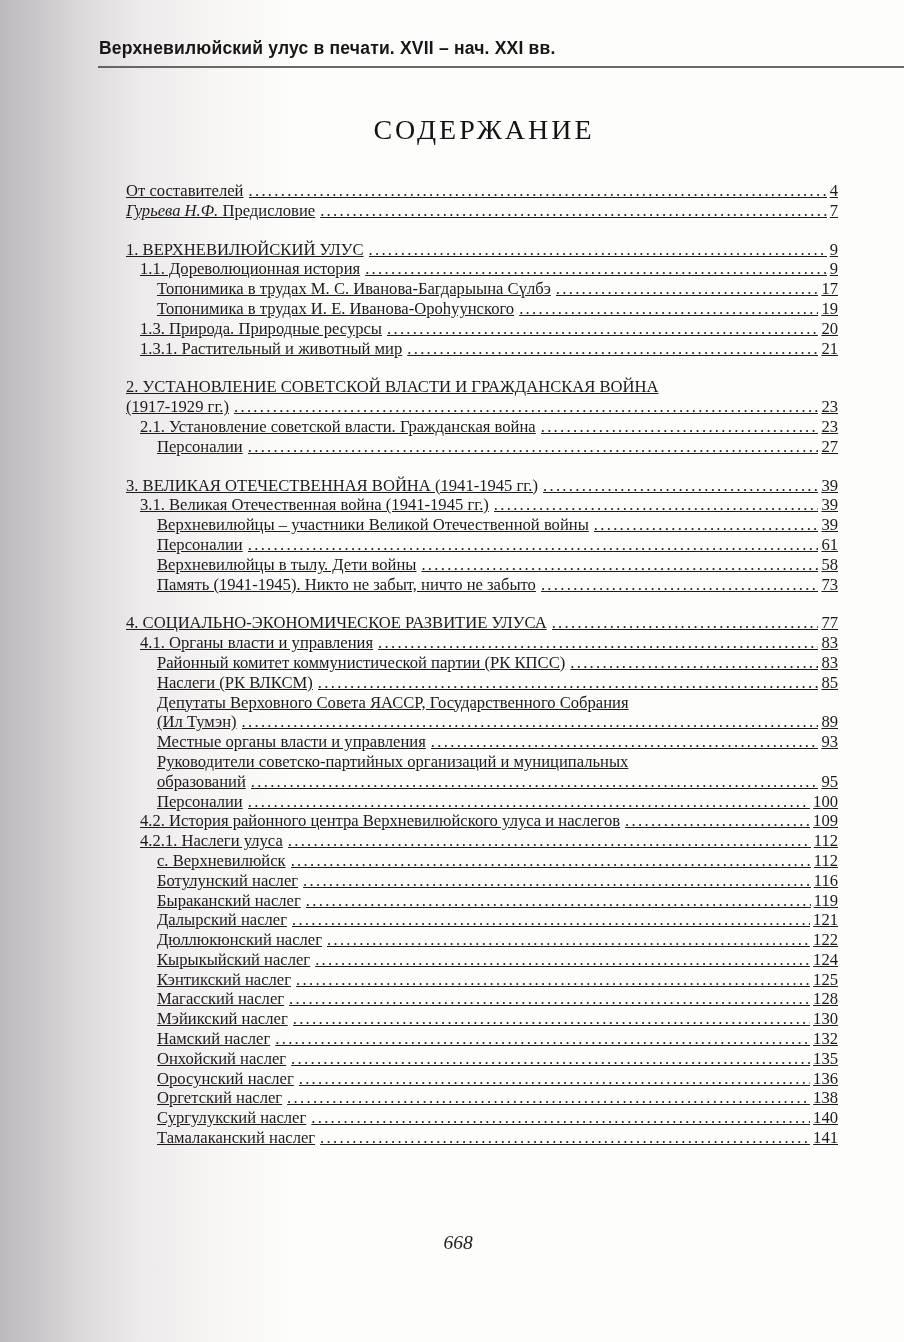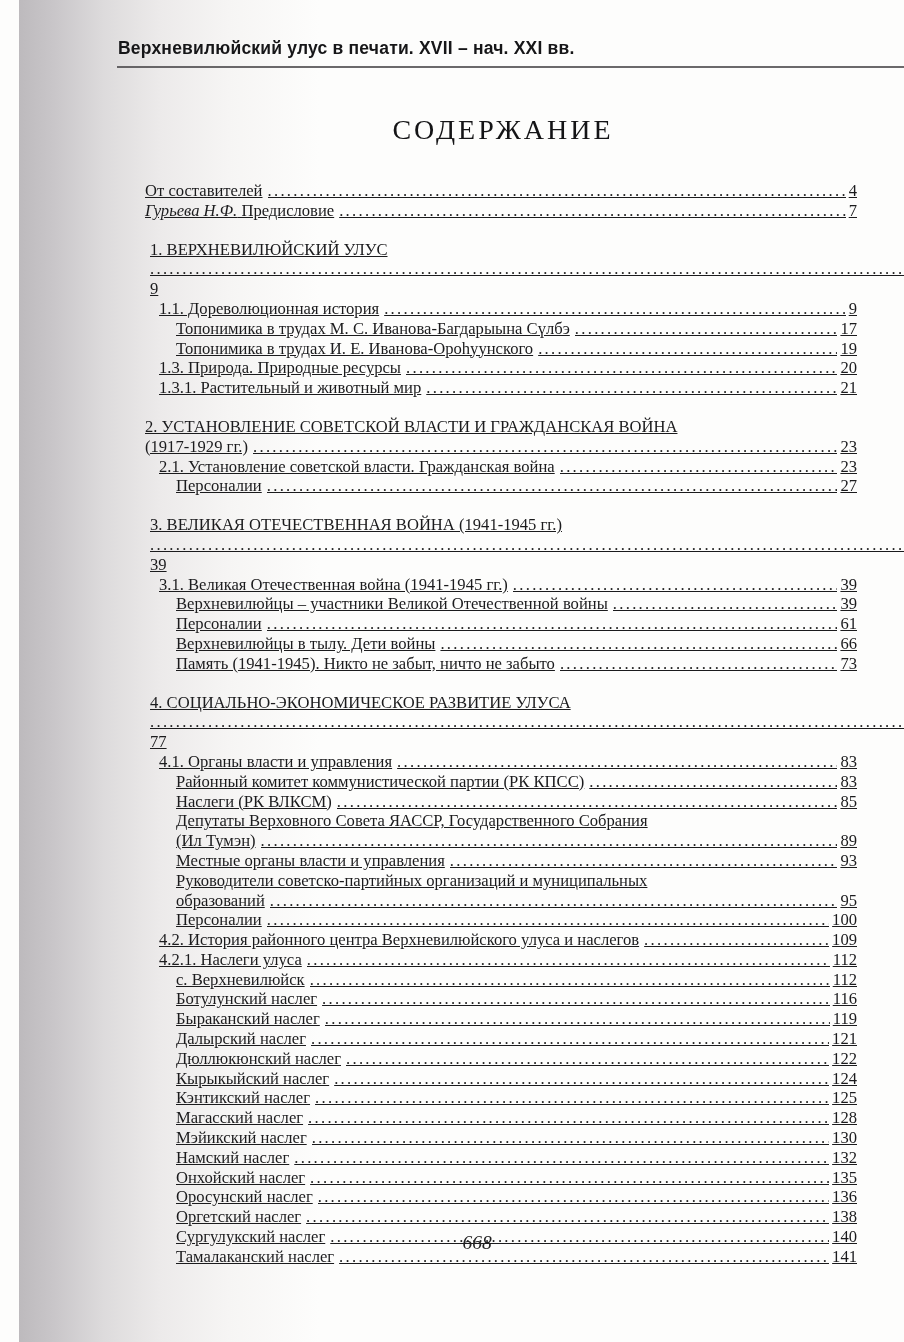--- a/index.html
+++ b/index.html
@@ -2,21 +2,21 @@
 <html><head>
 <meta charset="utf-8">
 <style>
   html, body { margin: 0; padding: 0; }
   body {
     width: 904px; height: 1342px; overflow: hidden; position: relative;
     background: #fdfdfc;
     font-family: "Liberation Serif", serif;
     color: #1b1b1d;
   }
-  .scan-page { position: absolute; inset: 0; margin-left: 19px; }
+  .scan-page { position: absolute; inset: 0; }
   .edge-shadow {
     position: absolute; left: 0; top: 0; bottom: 0; width: 300px;
     background: linear-gradient(to right,
       #bdbabd 0px, #c9c6c9 35px, #dddbdc 85px,
       #eceaea 140px, #f6f5f4 210px, rgba(253,253,252,0) 300px);
   }
   .page-header {
     position: absolute; left: 99px; top: 38px;
     font-family: "Liberation Sans", sans-serif;
     font-weight: bold; font-size: 17.5px; letter-spacing: 0.2px;
@@ -34,21 +34,21 @@
   .toc {
     position: absolute; left: 126px; top: 181px; width: 712px;
     font-size: 16.6px;
   }
   .toc-row {
     display: flex; align-items: baseline;
     line-height: 19.8px; white-space: nowrap; text-decoration: underline;
   }
   .toc-row.indent-1 { padding-left: 14px; }
   .toc-row.indent-2 { padding-left: 31px; }
-  .toc-row.gap { margin-top: 19px; flex-direction: column; }
+  .toc-row.gap { margin-top: 19px; }
   .toc-text { flex: 0 0 auto; }
   .toc-text i { font-style: italic; }
   .toc-dots {
     flex: 1 1 auto; overflow: hidden; white-space: nowrap;
     margin: 0 3px 0 5px; color: #222;
   }
   .toc-dots::after {
     content: "....................................................................................................................................................................";
     letter-spacing: 2.3px;
   }
@@ -145,21 +145,21 @@
         <span class="toc-page">39</span>
       </div>
       <div class="toc-row indent-2">
         <span class="toc-text">Персоналии</span>
         <span class="toc-dots"></span>
         <span class="toc-page">61</span>
       </div>
       <div class="toc-row indent-2">
         <span class="toc-text">Верхневилюйцы в тылу. Дети войны</span>
         <span class="toc-dots"></span>
-        <span class="toc-page">66</span>
+        <span class="toc-page">58</span>
       </div>
       <div class="toc-row indent-2">
         <span class="toc-text">Память (1941-1945). Никто не забыт, ничто не забыто</span>
         <span class="toc-dots"></span>
         <span class="toc-page">73</span>
       </div>
       <div class="toc-row indent-0 gap">
         <span class="toc-text">4. СОЦИАЛЬНО-ЭКОНОМИЧЕСКОЕ РАЗВИТИЕ УЛУСА</span>
         <span class="toc-dots"></span>
         <span class="toc-page">77</span>

